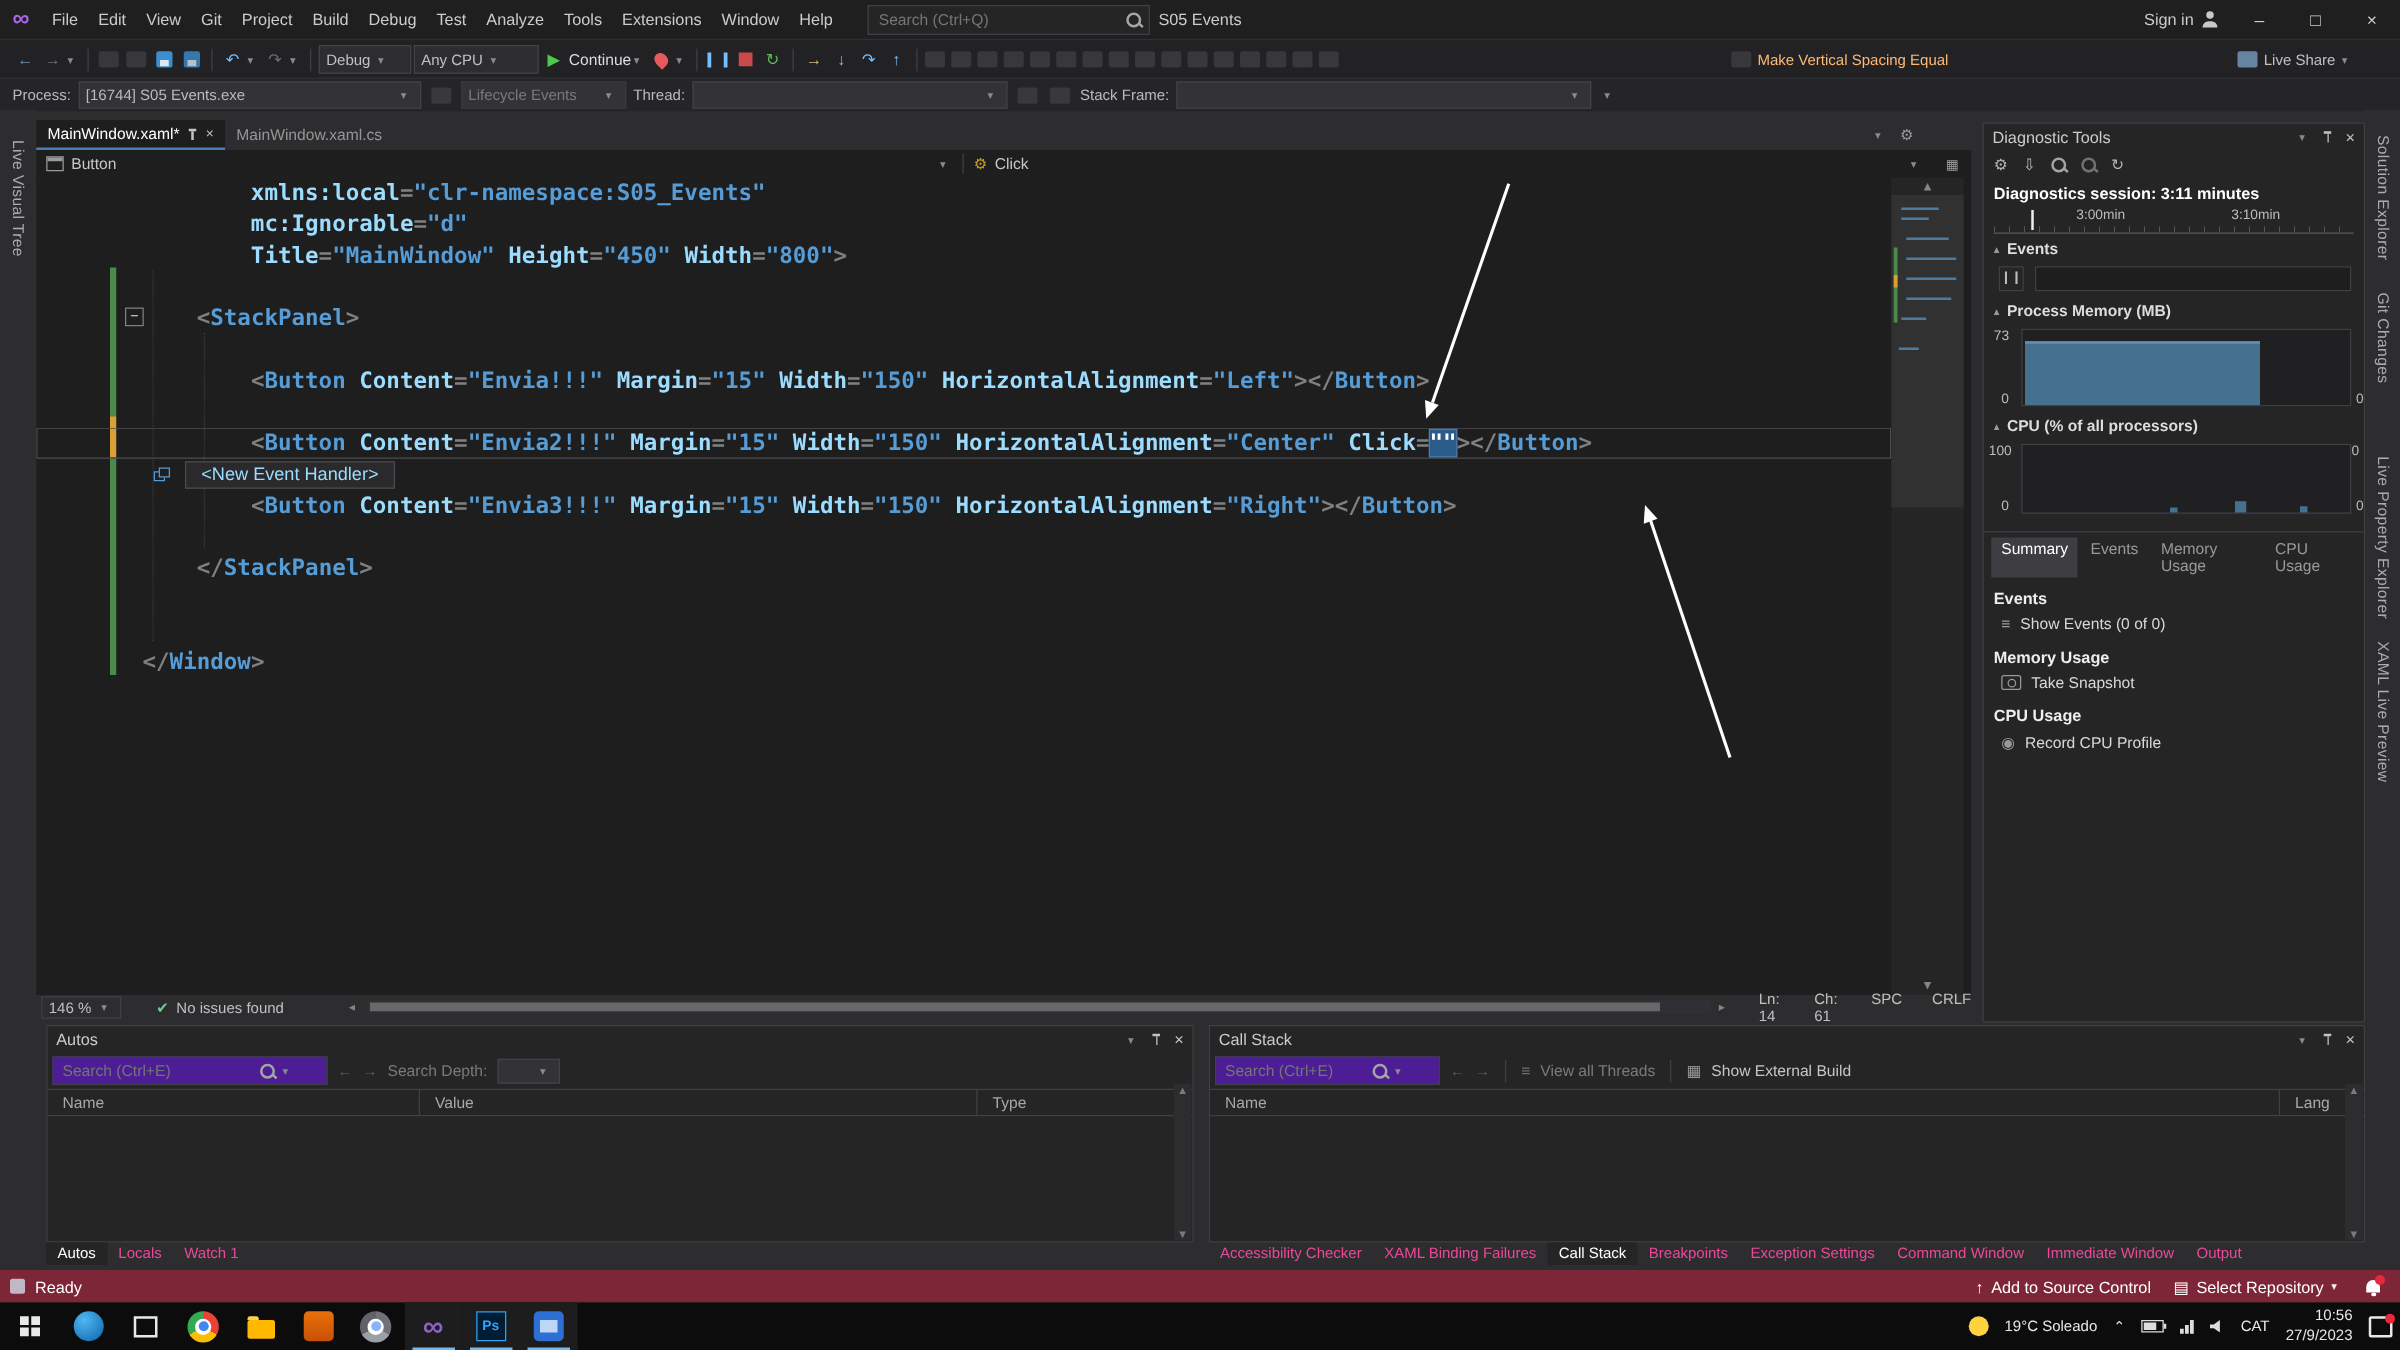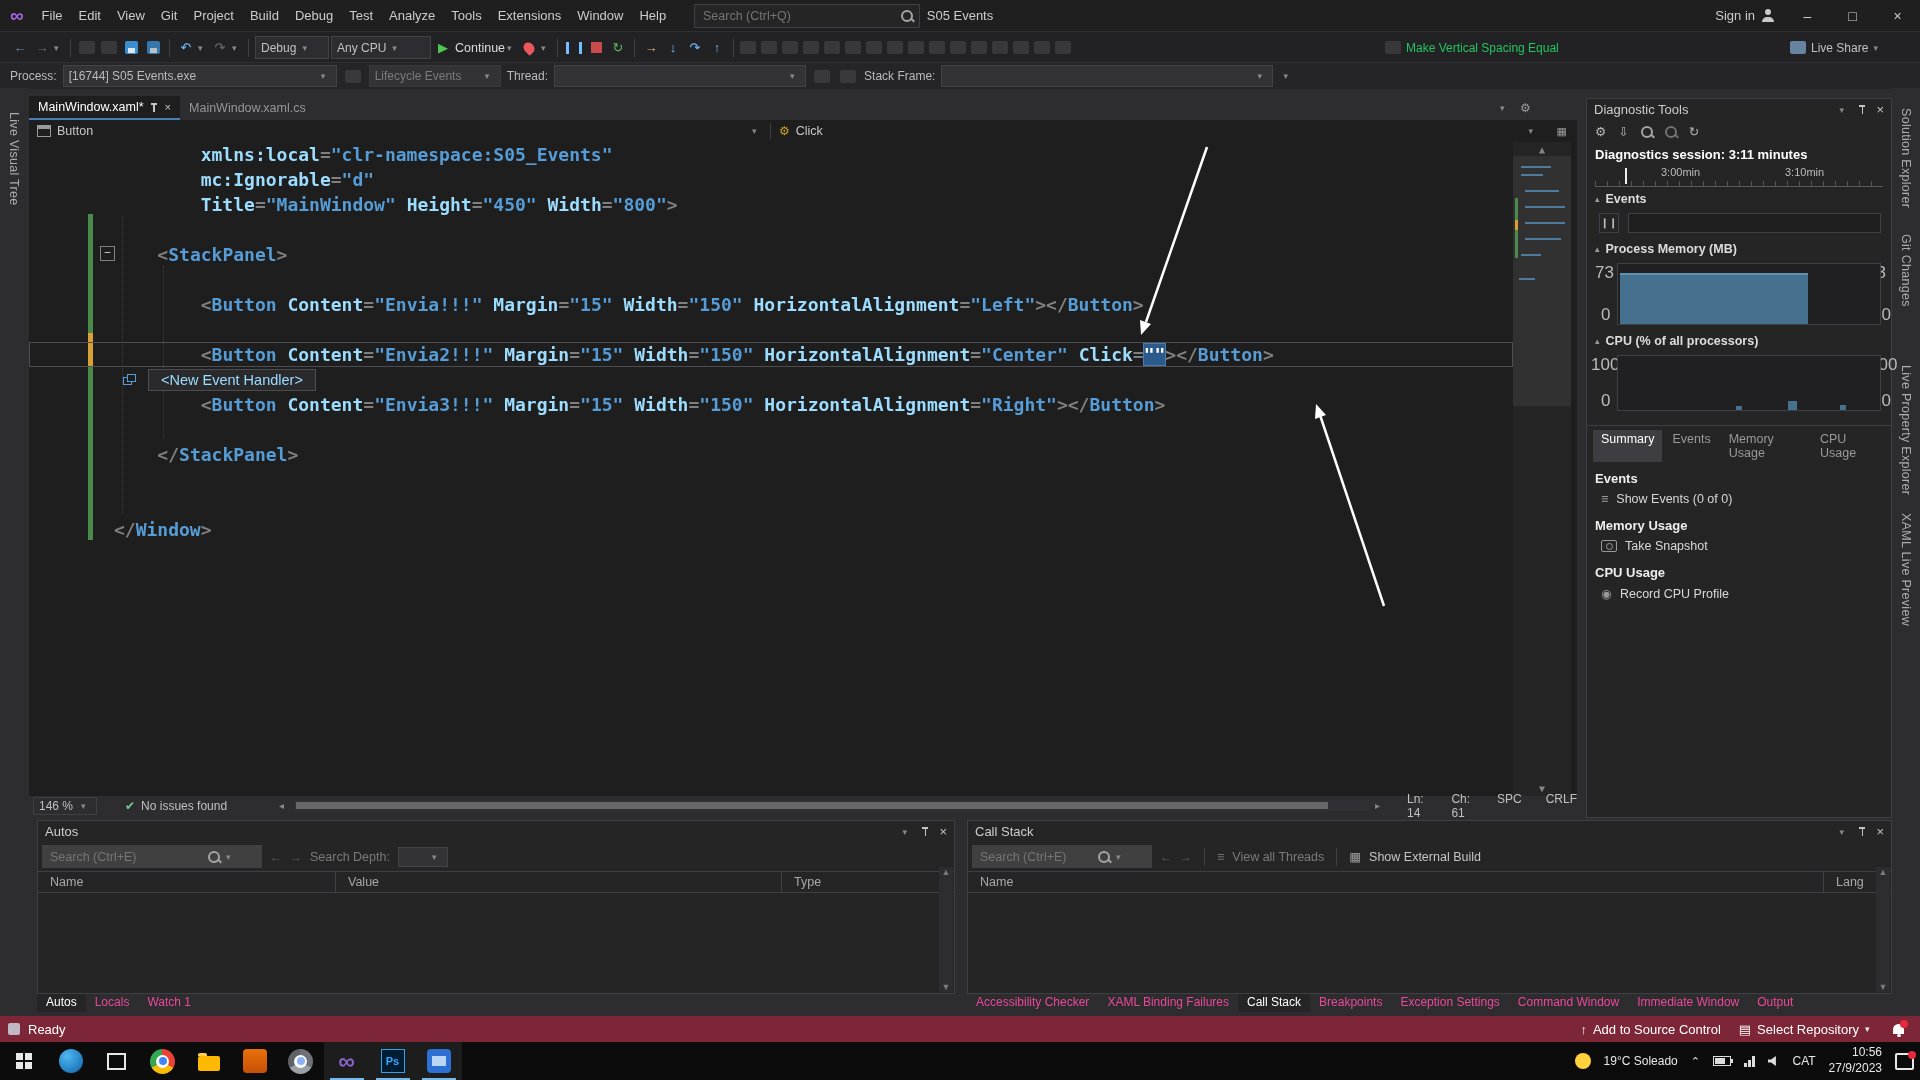--- a/index.html
+++ b/index.html
@@ -23,21 +23,21 @@
   .tbi{min-width:20px;height:22px;display:flex;align-items:center;justify-content:center;font-size:13px;color:#B9B9B9}
   .chev{color:#8A8A8A;font-size:9px;min-width:10px}
   .tsep{width:1px;height:18px;background:#3F3F46;margin:0 4px}
   .tcombo{display:flex;align-items:center;background:#2D2D31;border:1px solid #434346;height:21px;font-size:12px;color:#C0C0C0;padding:0 5px;gap:6px}
   .ph{width:16px;height:13px;background:#4A4A4E;border-radius:2px;opacity:.55}
   .saveico{width:13px;height:13px;background:#3B8ED0;border-radius:2px;position:relative}
   .saveico::after{content:"";position:absolute;left:3px;bottom:1px;width:7px;height:5px;background:#DDE7F0}
   .flameico{width:10px;height:12px;background:#E9585B;border-radius:50% 50% 50% 0;transform:rotate(-45deg)}
   .pauseico{width:10px;height:12px;border-left:3px solid #75BEFF;border-right:3px solid #75BEFF}
   .stopico{width:11px;height:11px;background:#C94A4A}
-  #spacing-cluster{position:absolute;left:1385px;top:0;height:31px;display:flex;align-items:center;gap:5px;color:#22c55e;font-size:12px}
+  #spacing-cluster{position:absolute;left:1385px;top:0;height:31px;display:flex;align-items:center;gap:5px;color:#fdba74;font-size:12px}
   #liveshare-cluster{position:absolute;left:1790px;top:0;height:31px;display:flex;align-items:center;gap:5px;color:#C0C0C0;font-size:12px}
   
   #processbar{left:0;top:62px;width:1920px;height:26px;background:#252528;border-top:1px solid #2F2F33;display:flex;align-items:center;padding-left:10px;gap:6px;font-size:12px;color:#BBB}
   .pcombo{display:flex;align-items:center;background:#333337;border:1px solid #434346;height:20px;font-size:12px;color:#BBB;padding:0 5px}
   .pcombo .chev{margin-left:auto}
   .dim{color:#7A7A7A}
   
   .vstrip{top:88px;width:28px;height:928px;background:#2D2D30;display:flex;flex-direction:column;align-items:center}
   .vtab{writing-mode:vertical-rl;font-size:12.5px;color:#ACACAC;letter-spacing:.3px;cursor:default}
   #left-strip{left:0}
@@ -107,36 +107,36 @@
   #diag-ruler .ticks{position:absolute;left:0;right:0;bottom:0;height:5px;background:repeating-linear-gradient(90deg,#555 0 1px,transparent 1px 12px)}
   #diag-ruler .playhead{position:absolute;left:30px;top:2px;width:2px;height:16px;background:#EEE}
   #diag-ruler .tl{position:absolute;top:0;font-size:11px;color:#BBB}
   .dsec{display:flex;align-items:center;gap:6px;padding:5px 8px;color:#DDD;font-weight:bold;font-size:12.5px}
   .tri{color:#9A9A9A;font-size:9px;font-weight:normal}
   .dtrack{position:relative;height:24px;margin:0 8px 2px 8px}
   .pausebox{position:absolute;left:4px;top:2px;width:18px;height:18px;border:1px solid #3F3F46;color:#BBB;font-size:10px;text-align:center;line-height:17px}
   .trackbox{position:absolute;left:33px;right:2px;top:2px;height:18px;border:1px solid #3F3F46;background:#1E1E1E}
   .chartwrap{position:relative;height:66px;margin:0 0 2px 0}
   .chartbox{position:absolute;left:30px;right:10px;top:2px;bottom:2px;border:1px solid #3F3F46;background:#202022}
-  .chartlbl{position:absolute;font-size:17px;color:#BBB}
+  .chartlbl{position:absolute;font-size:11px;color:#BBB}
   .memfill{position:absolute;left:2px;width:188px;top:9px;bottom:0;background:#45718F;border-top:2px solid #5E93B4}
   .spike{position:absolute;bottom:0;background:#45718F}
   #diag-tabs{display:flex;gap:2px;padding:4px 6px 0 6px;border-top:1px solid #3F3F46;margin-top:12px}
   #diag-tabs .dtab{padding:2px 8px;color:#999;font-size:12.5px}
   #diag-tabs .dtab.active{background:#3E3E42;color:#FFF}
   .sumhead{font-weight:bold;color:#EEE;padding:9px 8px 3px 8px;font-size:13px}
   .sumitem{display:flex;align-items:center;gap:8px;padding:3px 8px 3px 14px;color:#D8D8D8}
   .cam{width:14px;height:10px;border:1px solid #999;border-radius:2px;position:relative}
   .cam::after{content:"";position:absolute;left:4px;top:1.5px;width:5px;height:5px;border:1px solid #999;border-radius:50%}
   
   .panel{background:#252526;border:1px solid #3F3F46;box-sizing:border-box;position:absolute}
   #autos{left:37px;top:820px;width:918px;height:174px}
   #callstack{left:967px;top:820px;width:925px;height:174px}
   .ptools{display:flex;align-items:center;gap:8px;padding:3px 4px;font-size:12.5px}
-  .searchwrap{display:flex;align-items:center;background:#404040;border:1px solid #3F3F46;height:21px;padding:0 5px;gap:6px}
+  .searchwrap{display:flex;align-items:center;background:#4c1d95;border:1px solid #3F3F46;height:21px;padding:0 5px;gap:6px}
   .searchwrap input{border:none;background:transparent;outline:none;color:#BBB;width:150px;font-size:12.5px;font-family:"Liberation Sans",sans-serif}
   .garr{color:#5F5F5F;font-size:12px}
   .hrow{display:flex;height:20px;border-top:1px solid #3F3F46;border-bottom:1px solid #3F3F46;align-items:center;font-size:12.5px;color:#A8A8A8}
   .hcell{padding-left:12px;border-right:1px solid #3F3F46;height:100%;display:flex;align-items:center;box-sizing:border-box}
   .hcell:last-child{border-right:none;flex:1}
   .vsb{position:absolute;right:1px;top:46px;bottom:1px;width:14px;background:#2D2D30;color:#7A7A7A;font-size:9px;text-align:center}
   .vsb .dn{position:absolute;bottom:0;left:0;width:100%}
   
   .ptabs{position:absolute;top:994px;height:18px;display:flex;font-size:12px}
   #panel-tabs-left{left:37px}

